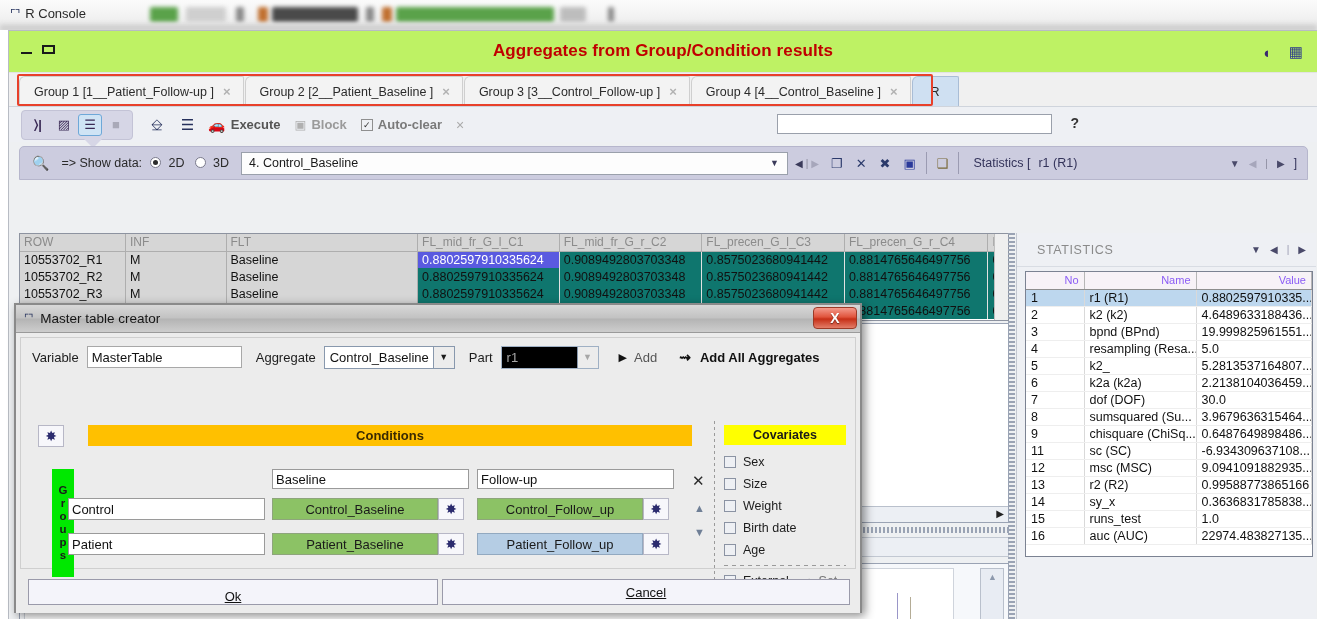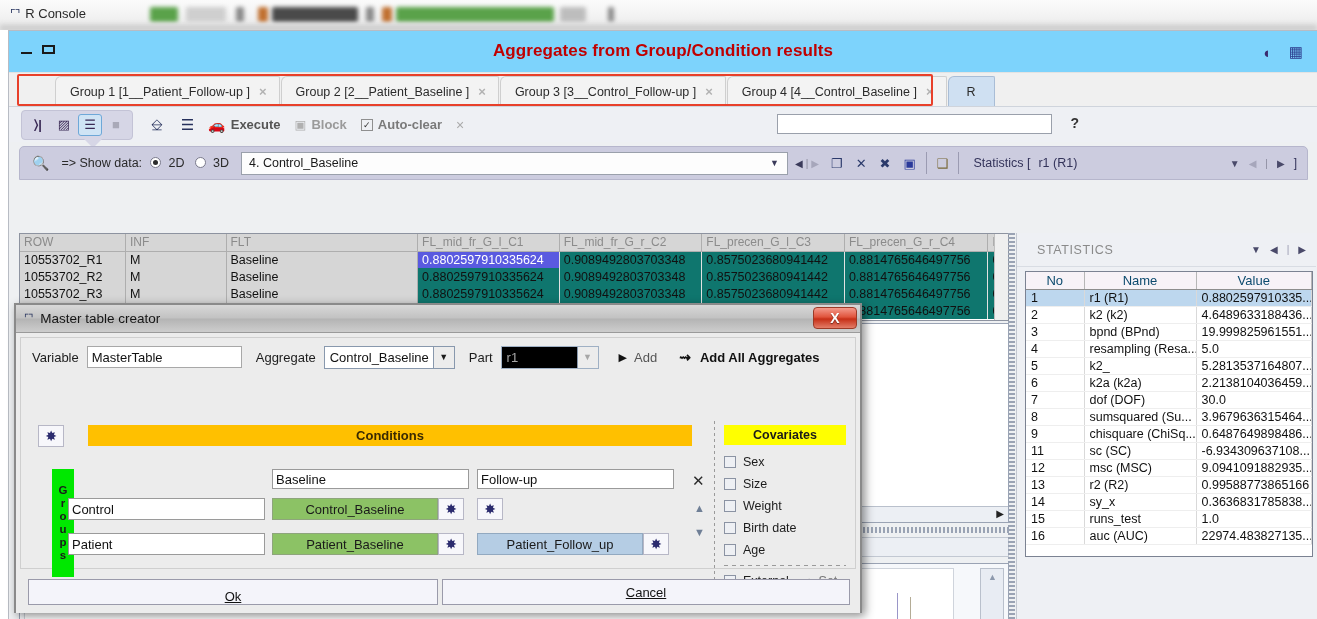--- a/index.html
+++ b/index.html
@@ -28,36 +28,36 @@
   
   .app {
     position: absolute; left: 8px; top: 30px; width: 1309px; height: 589px;
     background: #eef0f2;
     border: 1px solid #b8bcc4;
     border-bottom: none; border-right: none;
   }
 
   
   .titlerow {
-    position: relative; height: 42px; background: #7dd3fc;
+    position: relative; height: 42px; background: #bef264;
     border-bottom: 1px solid #e3e3e3;
   }
   .winbtns { position: absolute; left: 12px; top: 14px; display: flex; gap: 10px; align-items: center; }
   .wb-min { width: 11px; height: 2px; background: #1a1a1a; display: block; margin-top: 7px;}
   .wb-max { width: 13px; height: 9px; border: 2px solid #1a1a1a; display: block; }
   .apptitle {
     position: absolute; left: 0; right: 0; top: 10px; text-align: center;
     color: #c00000; font-weight: bold; font-size: 17px;
     letter-spacing: 0.1px;
   }
   .title-icons { position: absolute; right: 14px; top: 12px; display: flex; gap: 18px; align-items: center; }
 
   
   .tabs-wrap { position: relative; height: 33px; background:#f0f0f0; }
-  .tabrow { position: absolute; left: 10px; top: 0; display: flex; align-items: flex-end; height: 33px; margin-left: 36px; }
+  .tabrow { position: absolute; left: 10px; top: 0; display: flex; align-items: flex-end; height: 33px; }
   .tab {
     height: 30px; display: flex; align-items: center; gap: 9px;
     padding: 0 12px 0 14px; background: #f3f3f3;
     border: 1px solid #cfcfcf; border-bottom: none;
     border-top-left-radius: 6px; border-top-right-radius: 2px;
     color: #2b2b2b; font-size: 12.5px; margin-right: 1px;
     position: relative;
   }
   .tab .x { color: #b2b2b2; font-size: 13px; font-weight: bold; }
   .tab.active {
@@ -185,23 +185,23 @@
     border-bottom: 1px solid #d8dce3;
   }
   .stats-head .lbl { margin-left: 20px; font-size: 12.5px; color: #8a8a8a; letter-spacing: .6px; }
   .stats-head .ctrls { position: absolute; right: 10px; display: flex; align-items: center; gap: 9px; color:#4a4a6a; font-size: 10px;}
   .stats-table-wrap {
     position: absolute; left: 8px; top: 38px; width: 288px; height: 286px;
     border: 1px solid #7b8292; background: #fff; overflow: hidden;
   }
   table.stats { border-collapse: collapse; width: 100%; font-size: 12.5px; table-layout: fixed; }
   table.stats th {
-    background: #f7f2f7; color: #0c4a6e; font-weight: normal; text-align: center;
+    background: #f7f2f7; color: #8b5cf6; font-weight: normal; text-align: right;
     padding: 1px 5px; border-right: 1px solid #b6b6b6; border-bottom: 1px solid #8d8d8d;
-    height: 17px; font-size: 13px;
+    height: 17px; font-size: 11px;
   }
   table.stats td {
     padding: 1px 5px; height: 16.5px; border-right: 1px solid #d9d9d9;
     border-bottom: 1px solid #eeeeee; color: #111; white-space: nowrap; overflow: hidden;
   }
   table.stats tr.sel td { background: #bdd7ee; }
   .side-dots {
     position: absolute; left: 999px; top: 202px; width: 7px; height: 417px;
     background: repeating-linear-gradient(180deg,#9aa3b4 0 2px,transparent 2px 4px);
   }
@@ -688,20 +688,21 @@
       <div class="grid-cell" style="left:52px;top:165px;">
         <div class="group-input">Control</div>
       </div>
       <div class="grid-cell" style="left:256px;top:165px;display:flex;">
         <div class="agg-btn agg-green">Control_Baseline</div>
         <div class="cross-icon">
           <span class="cross-glyph">✸</span>
         </div>
       </div>
       <div class="grid-cell" style="left:461px;top:165px;display:flex;">
+        <div class="agg-btn agg-green">Control_Follow_up</div>
         <div class="cross-icon">
           <span class="cross-glyph">✸</span>
         </div>
       </div>
 
       <div class="grid-cell" style="left:52px;top:200px;">
         <div class="group-input">Patient</div>
       </div>
       <div class="grid-cell" style="left:256px;top:200px;display:flex;">
         <div class="agg-btn agg-green">Patient_Baseline</div>

